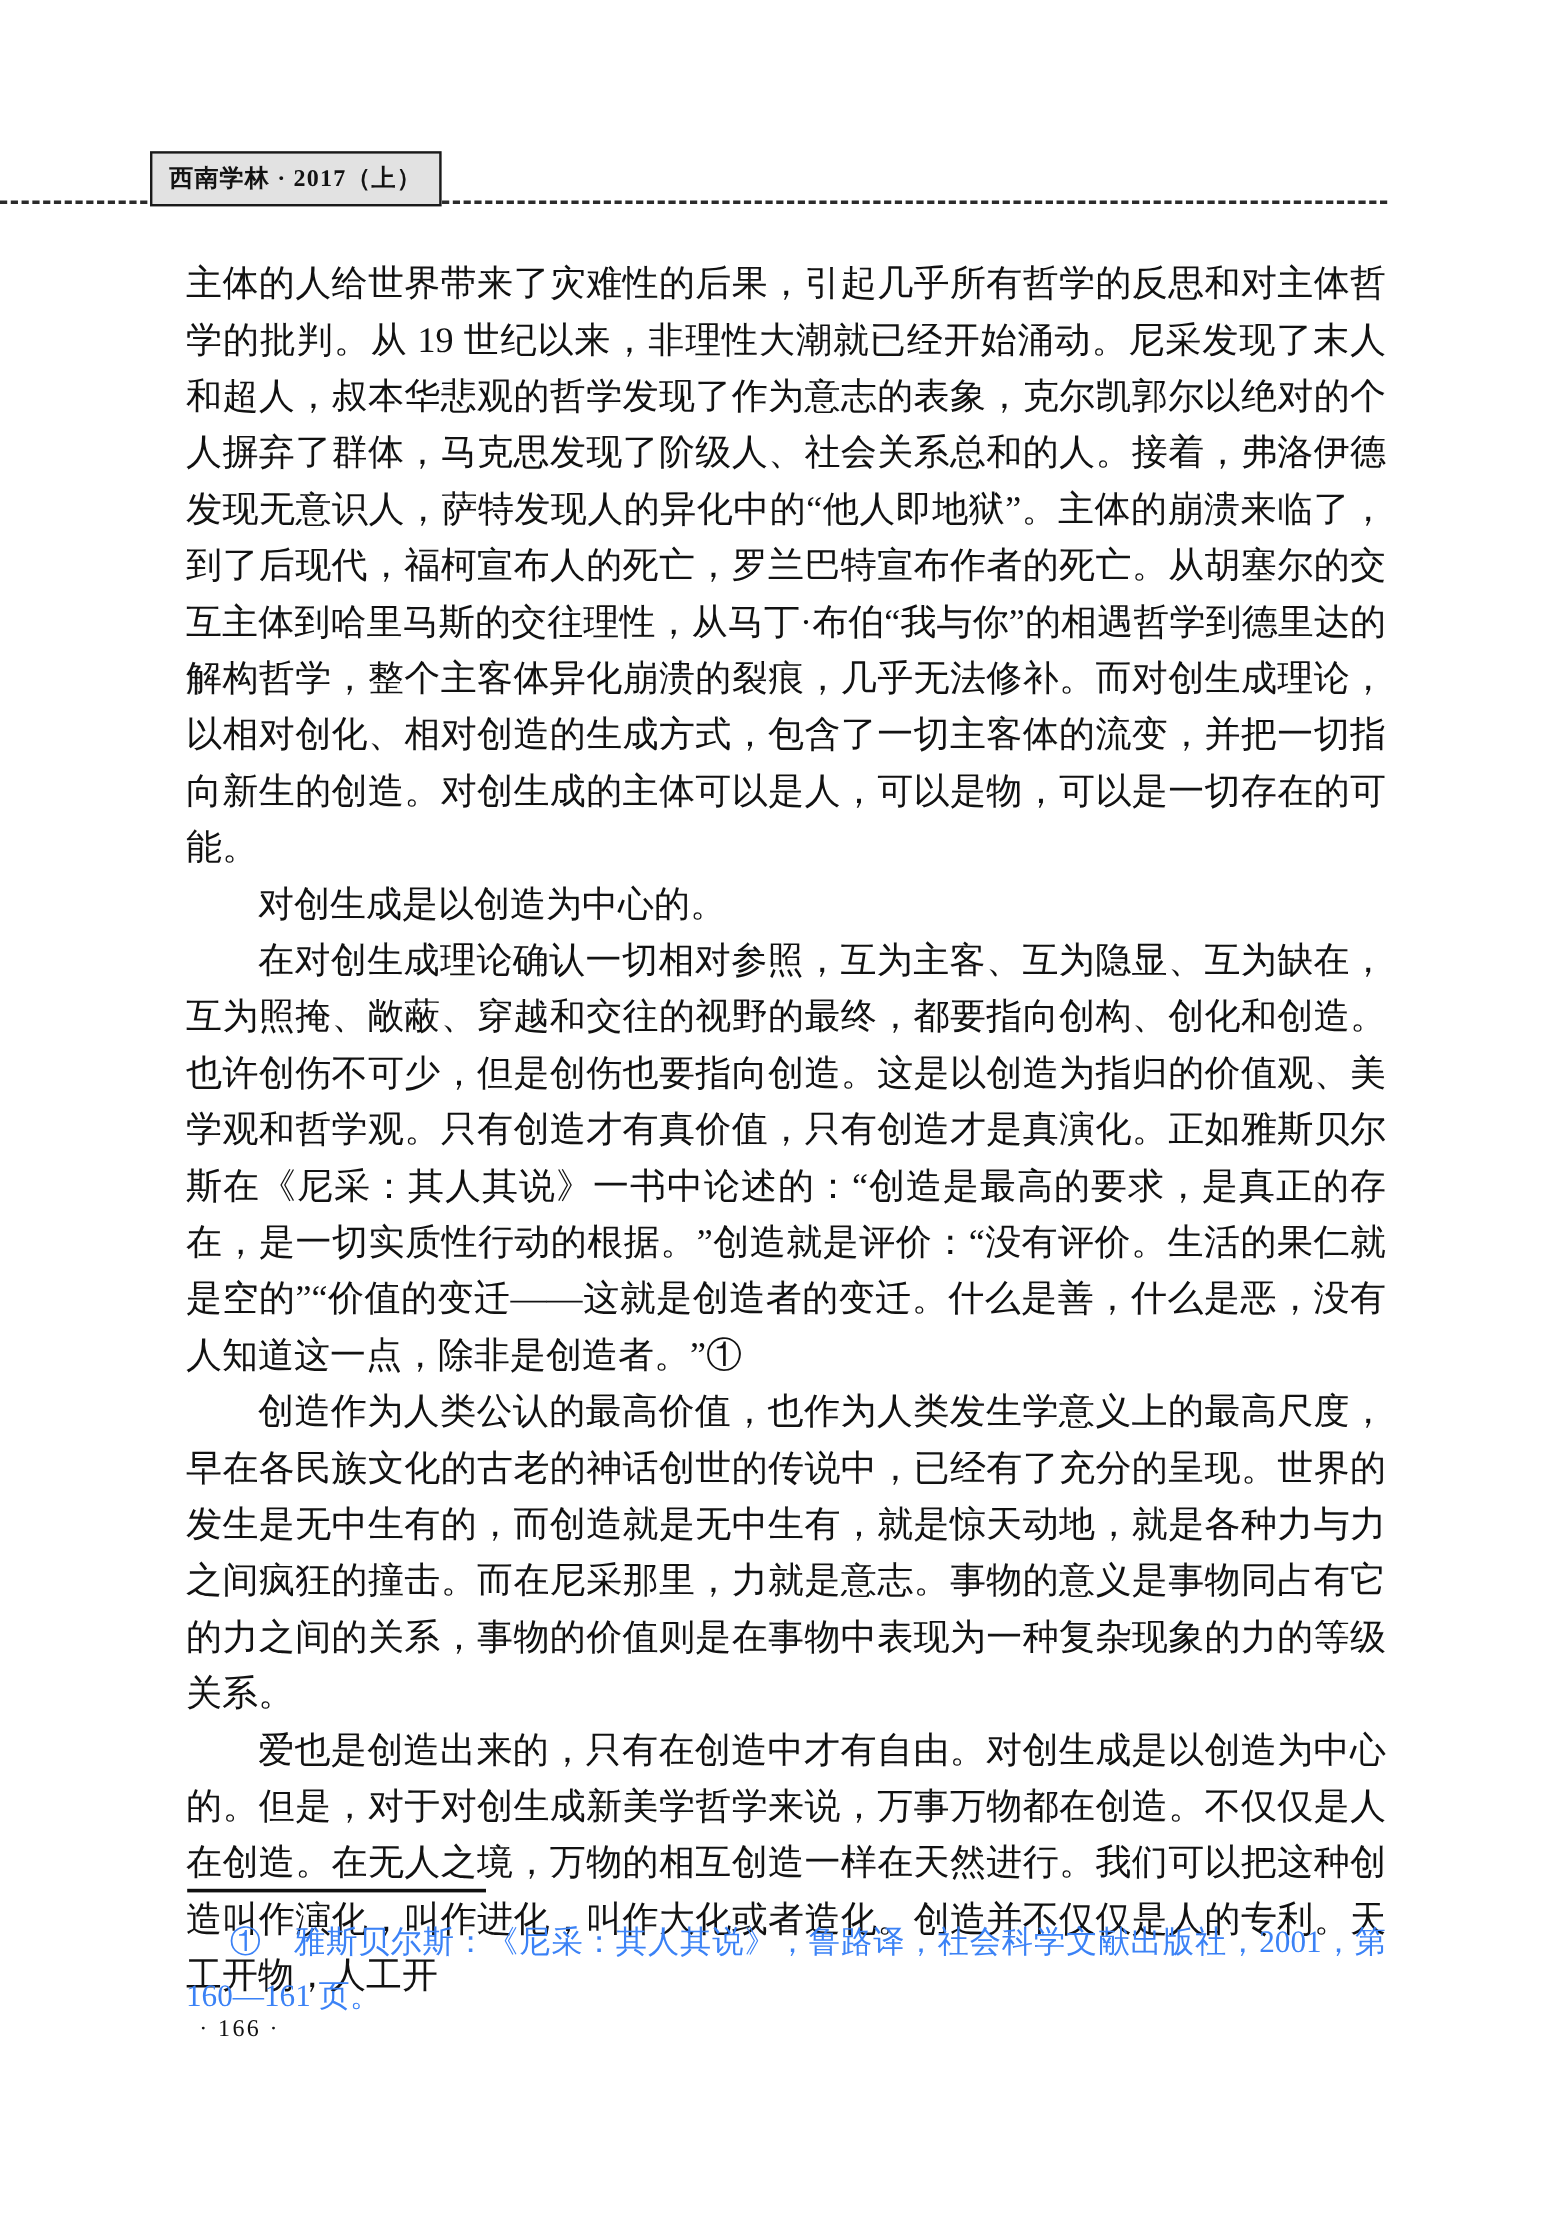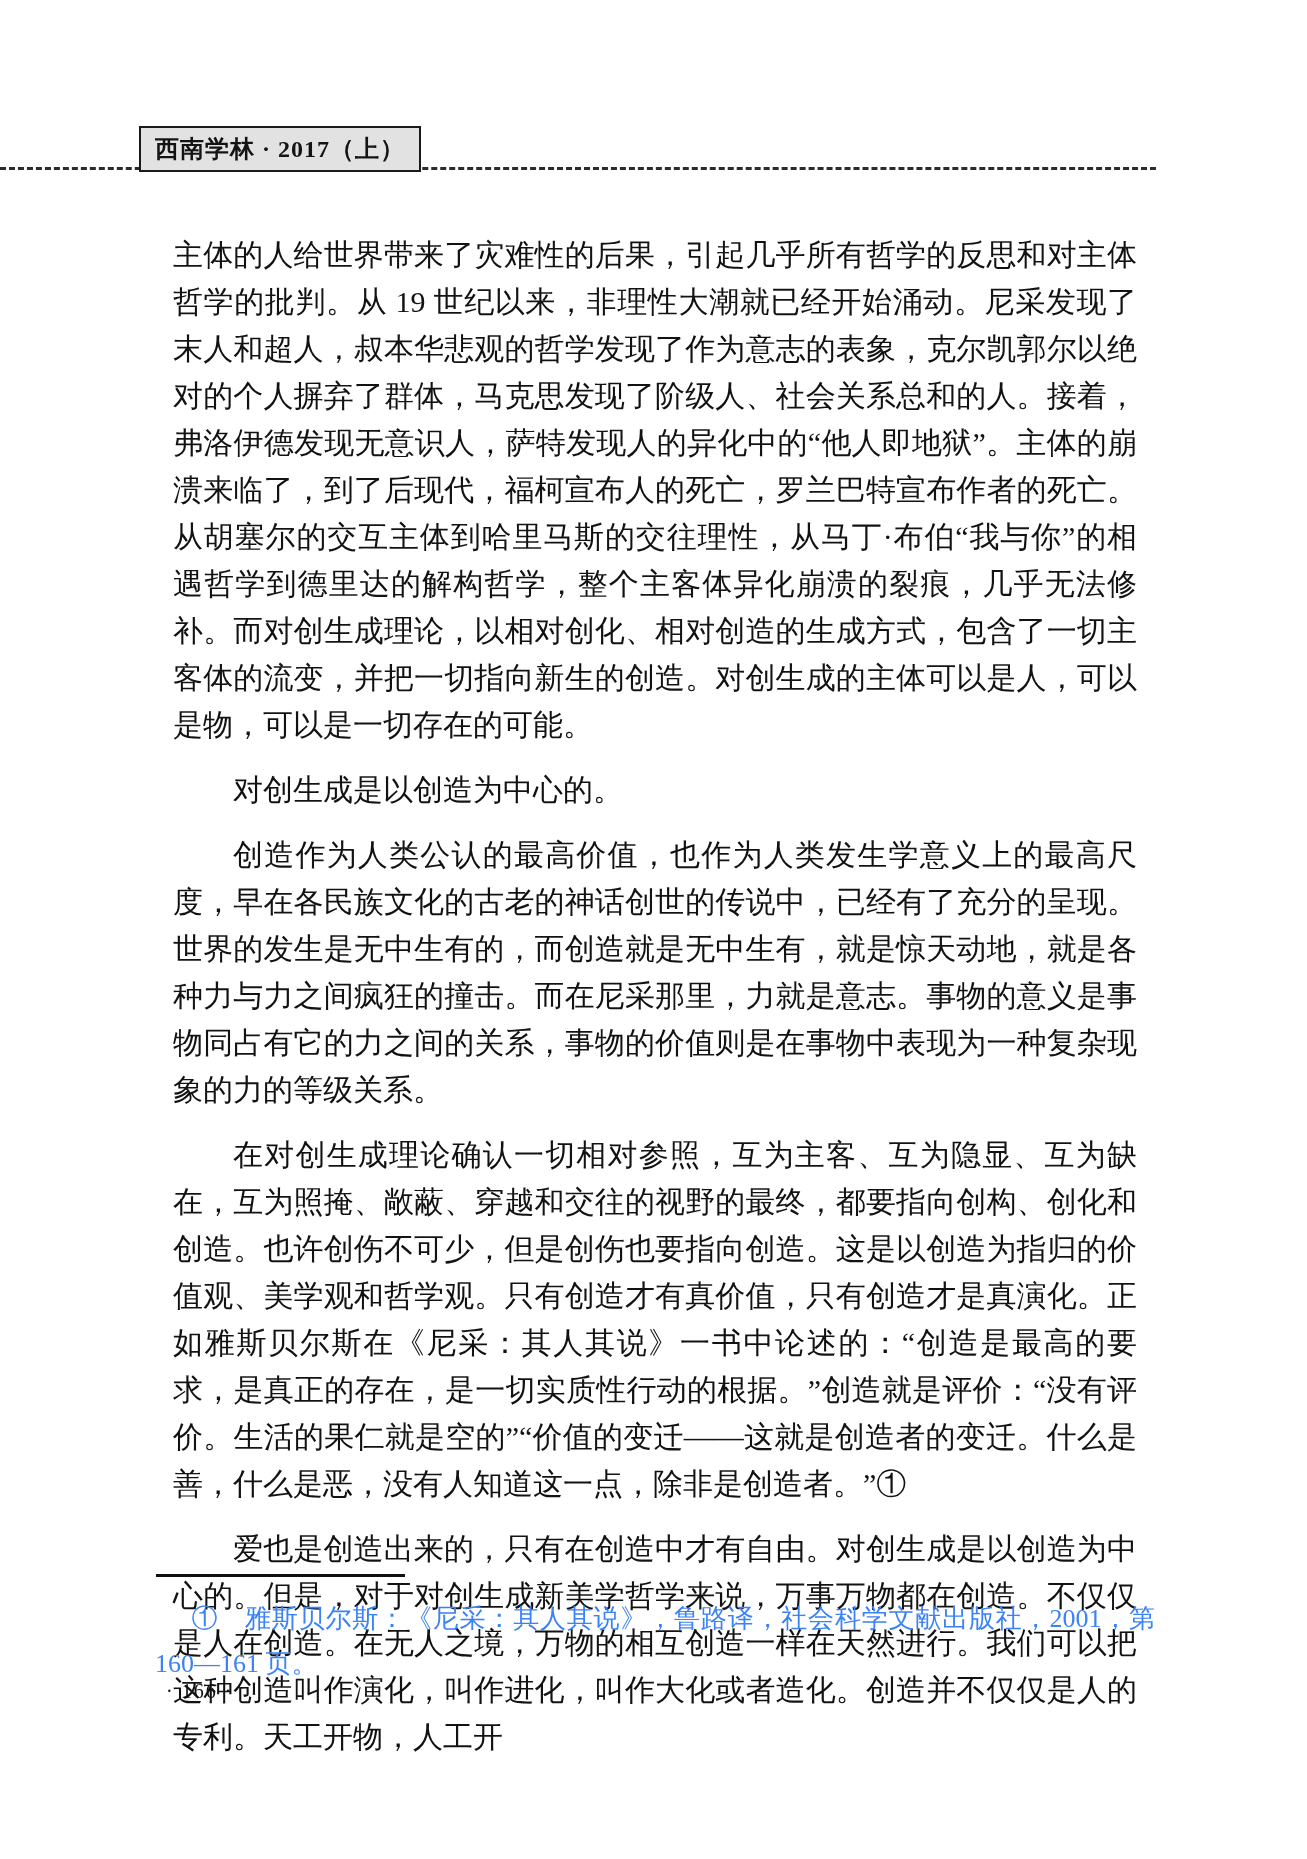--- a/index.html
+++ b/index.html
@@ -8,29 +8,29 @@
     width: 1307px;
     height: 1859px;
     position: relative;
     background: #ffffff;
     color: #131313;
     font-family: "Liberation Serif", "DejaVu Serif", serif;
     overflow: hidden;
   }
   .journal-box {
     position: absolute;
-    left: 139px;
+    left: 125px;
     top: 126px;
     min-width: 241px;
     height: 46px;
     padding: 0 14px;
     background: #e2e2e2;
     border: 2px solid #1a1a1a;
     font-weight: bold;
-    font-size: 24px;
+    font-size: 20px;
     line-height: 42px;
     letter-spacing: 1px;
     text-align: center;
     z-index: 2;
     white-space: nowrap;
   }
   .dashed-rule {
     position: absolute;
     left: 0;
     top: 167px;
@@ -43,21 +43,21 @@
     position: absolute;
     left: 155px;
     top: 213px;
     width: 1000px;
     font-size: 30px;
     line-height: 47px;
     text-align: justify;
     color: #121212;
   }
   .body-text p {
-    margin: 18px;
+    margin: 0;
     text-indent: 2em;
   }
   .body-text p.p-first {
     text-indent: 0;
   }
   .footnote-rule {
     position: absolute;
     left: 156px;
     top: 1574px;
     width: 249px;
@@ -91,22 +91,22 @@
 
 <div class="journal-box">
   <span>西南学林 · 2017（上）</span>
 </div>
 
 <div class="dashed-rule"></div>
 
 <main class="body-text">
   <p class="p-first">主体的人给世界带来了灾难性的后果，引起几乎所有哲学的反思和对主体哲学的批判。从 19 世纪以来，非理性大潮就已经开始涌动。尼采发现了末人和超人，叔本华悲观的哲学发现了作为意志的表象，克尔凯郭尔以绝对的个人摒弃了群体，马克思发现了阶级人、社会关系总和的人。接着，弗洛伊德发现无意识人，萨特发现人的异化中的“他人即地狱”。主体的崩溃来临了，到了后现代，福柯宣布人的死亡，罗兰巴特宣布作者的死亡。从胡塞尔的交互主体到哈里马斯的交往理性，从马丁·布伯“我与你”的相遇哲学到德里达的解构哲学，整个主客体异化崩溃的裂痕，几乎无法修补。而对创生成理论，以相对创化、相对创造的生成方式，包含了一切主客体的流变，并把一切指向新生的创造。对创生成的主体可以是人，可以是物，可以是一切存在的可能。</p>
   <p>对创生成是以创造为中心的。</p>
+  <p>在对创生成理论确认一切相对参照，互为主客、互为隐显、互为缺在，互为照掩、敞蔽、穿越和交往的视野的最终，都要指向创构、创化和创造。也许创伤不可少，但是创伤也要指向创造。这是以创造为指归的价值观、美学观和哲学观。只有创造才有真价值，只有创造才是真演化。正如雅斯贝尔斯在《尼采：其人其说》一书中论述的：“创造是最高的要求，是真正的存在，是一切实质性行动的根据。”创造就是评价：“没有评价。生活的果仁就是空的”“价值的变迁——这就是创造者的变迁。什么是善，什么是恶，没有人知道这一点，除非是创造者。”①</p>
   <p>创造作为人类公认的最高价值，也作为人类发生学意义上的最高尺度，早在各民族文化的古老的神话创世的传说中，已经有了充分的呈现。世界的发生是无中生有的，而创造就是无中生有，就是惊天动地，就是各种力与力之间疯狂的撞击。而在尼采那里，力就是意志。事物的意义是事物同占有它的力之间的关系，事物的价值则是在事物中表现为一种复杂现象的力的等级关系。</p>
-  <p>在对创生成理论确认一切相对参照，互为主客、互为隐显、互为缺在，互为照掩、敞蔽、穿越和交往的视野的最终，都要指向创构、创化和创造。也许创伤不可少，但是创伤也要指向创造。这是以创造为指归的价值观、美学观和哲学观。只有创造才有真价值，只有创造才是真演化。正如雅斯贝尔斯在《尼采：其人其说》一书中论述的：“创造是最高的要求，是真正的存在，是一切实质性行动的根据。”创造就是评价：“没有评价。生活的果仁就是空的”“价值的变迁——这就是创造者的变迁。什么是善，什么是恶，没有人知道这一点，除非是创造者。”①</p>
   <p>爱也是创造出来的，只有在创造中才有自由。对创生成是以创造为中心的。但是，对于对创生成新美学哲学来说，万事万物都在创造。不仅仅是人在创造。在无人之境，万物的相互创造一样在天然进行。我们可以把这种创造叫作演化，叫作进化，叫作大化或者造化。创造并不仅仅是人的专利。天工开物，人工开</p>
 </main>
 
 <div class="footnote-rule"></div>
 
 <p class="footnote">①　雅斯贝尔斯：《尼采：其人其说》，鲁路译，社会科学文献出版社，2001，第 160—161 页。</p>
 
 <div class="page-number">· 166 ·</div>
 
 </body></html>

